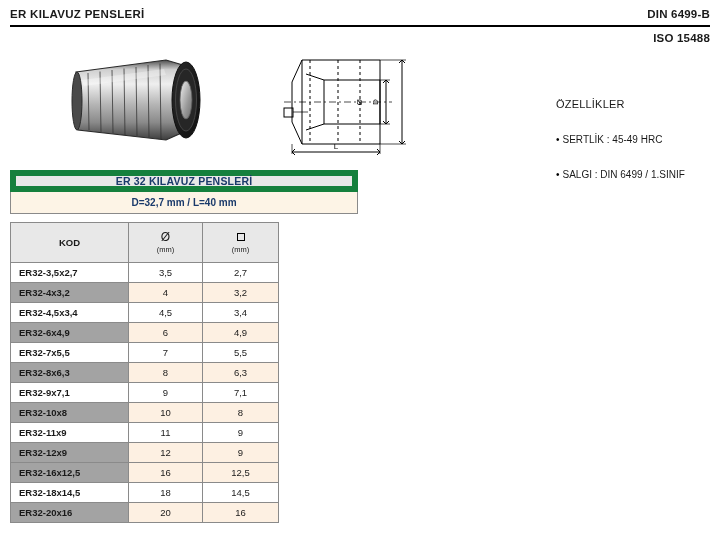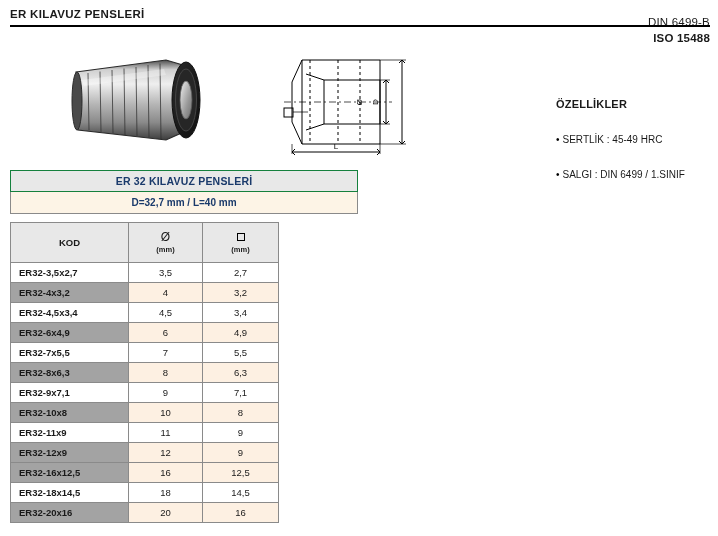--- a/index.html
+++ b/index.html
@@ -32,23 +32,23 @@
     position: absolute;
     left: 0;
     top: 0;
     font-size: 11.5px;
     font-weight: bold;
     letter-spacing: 0.3px;
   }
   .header-right-1 {
     position: absolute;
     right: 0;
-    top: 8px;
+    top: 0;
     font-size: 11.5px;
-    font-weight: normal;
+    font-weight: bold;
     letter-spacing: 0.2px;
     text-align: center;
   }
   .header-right-2 {
     position: absolute;
     right: 0;
     top: 24px;
     font-size: 11.5px;
     font-weight: bold;
     letter-spacing: 0.2px;
@@ -82,21 +82,21 @@
 
   
   .specs {
     position: absolute;
     left: 556px;
     top: 98px;
     width: 160px;
   }
   .specs-title {
     font-size: 11px;
-    font-weight: bold;
+    font-weight: normal;
     margin-bottom: 9px;
     letter-spacing: 0.2px;
   }
   .specs-item {
     font-size: 10px;
     margin-bottom: 3px;
     white-space: nowrap;
     margin-top: 24px;
   }
   .specs-bullet {
@@ -106,21 +106,21 @@
   }
 
   
   .title-box {
     position: absolute;
     left: 10px;
     top: 170px;
     width: 348px;
     height: 22px;
     background: #e8e8e8;
-    border: 1px solid #15803d;
+    border: 6px solid #15803d;
     box-sizing: border-box;
     display: flex;
     align-items: center;
     justify-content: center;
   }
   .title-box span {
     font-size: 10.5px;
     font-weight: bold;
     color: #1a3a6b;
     letter-spacing: 0.2px;
@@ -166,21 +166,21 @@
     vertical-align: middle;
     text-align: center;
     padding: 0;
   }
   .th-kod { width: 118px; }
   .th-dia { width: 74px; }
   .th-sq  { width: 76px; }
   .unit {
     display: block;
     font-size: 7.5px;
-    font-weight: bold;
+    font-weight: normal;
     margin-top: 2px;
   }
   .sym {
     font-size: 12px;
     font-weight: normal;
     line-height: 1;
   }
   .sq-sym {
     display: inline-block;
     width: 8px;

